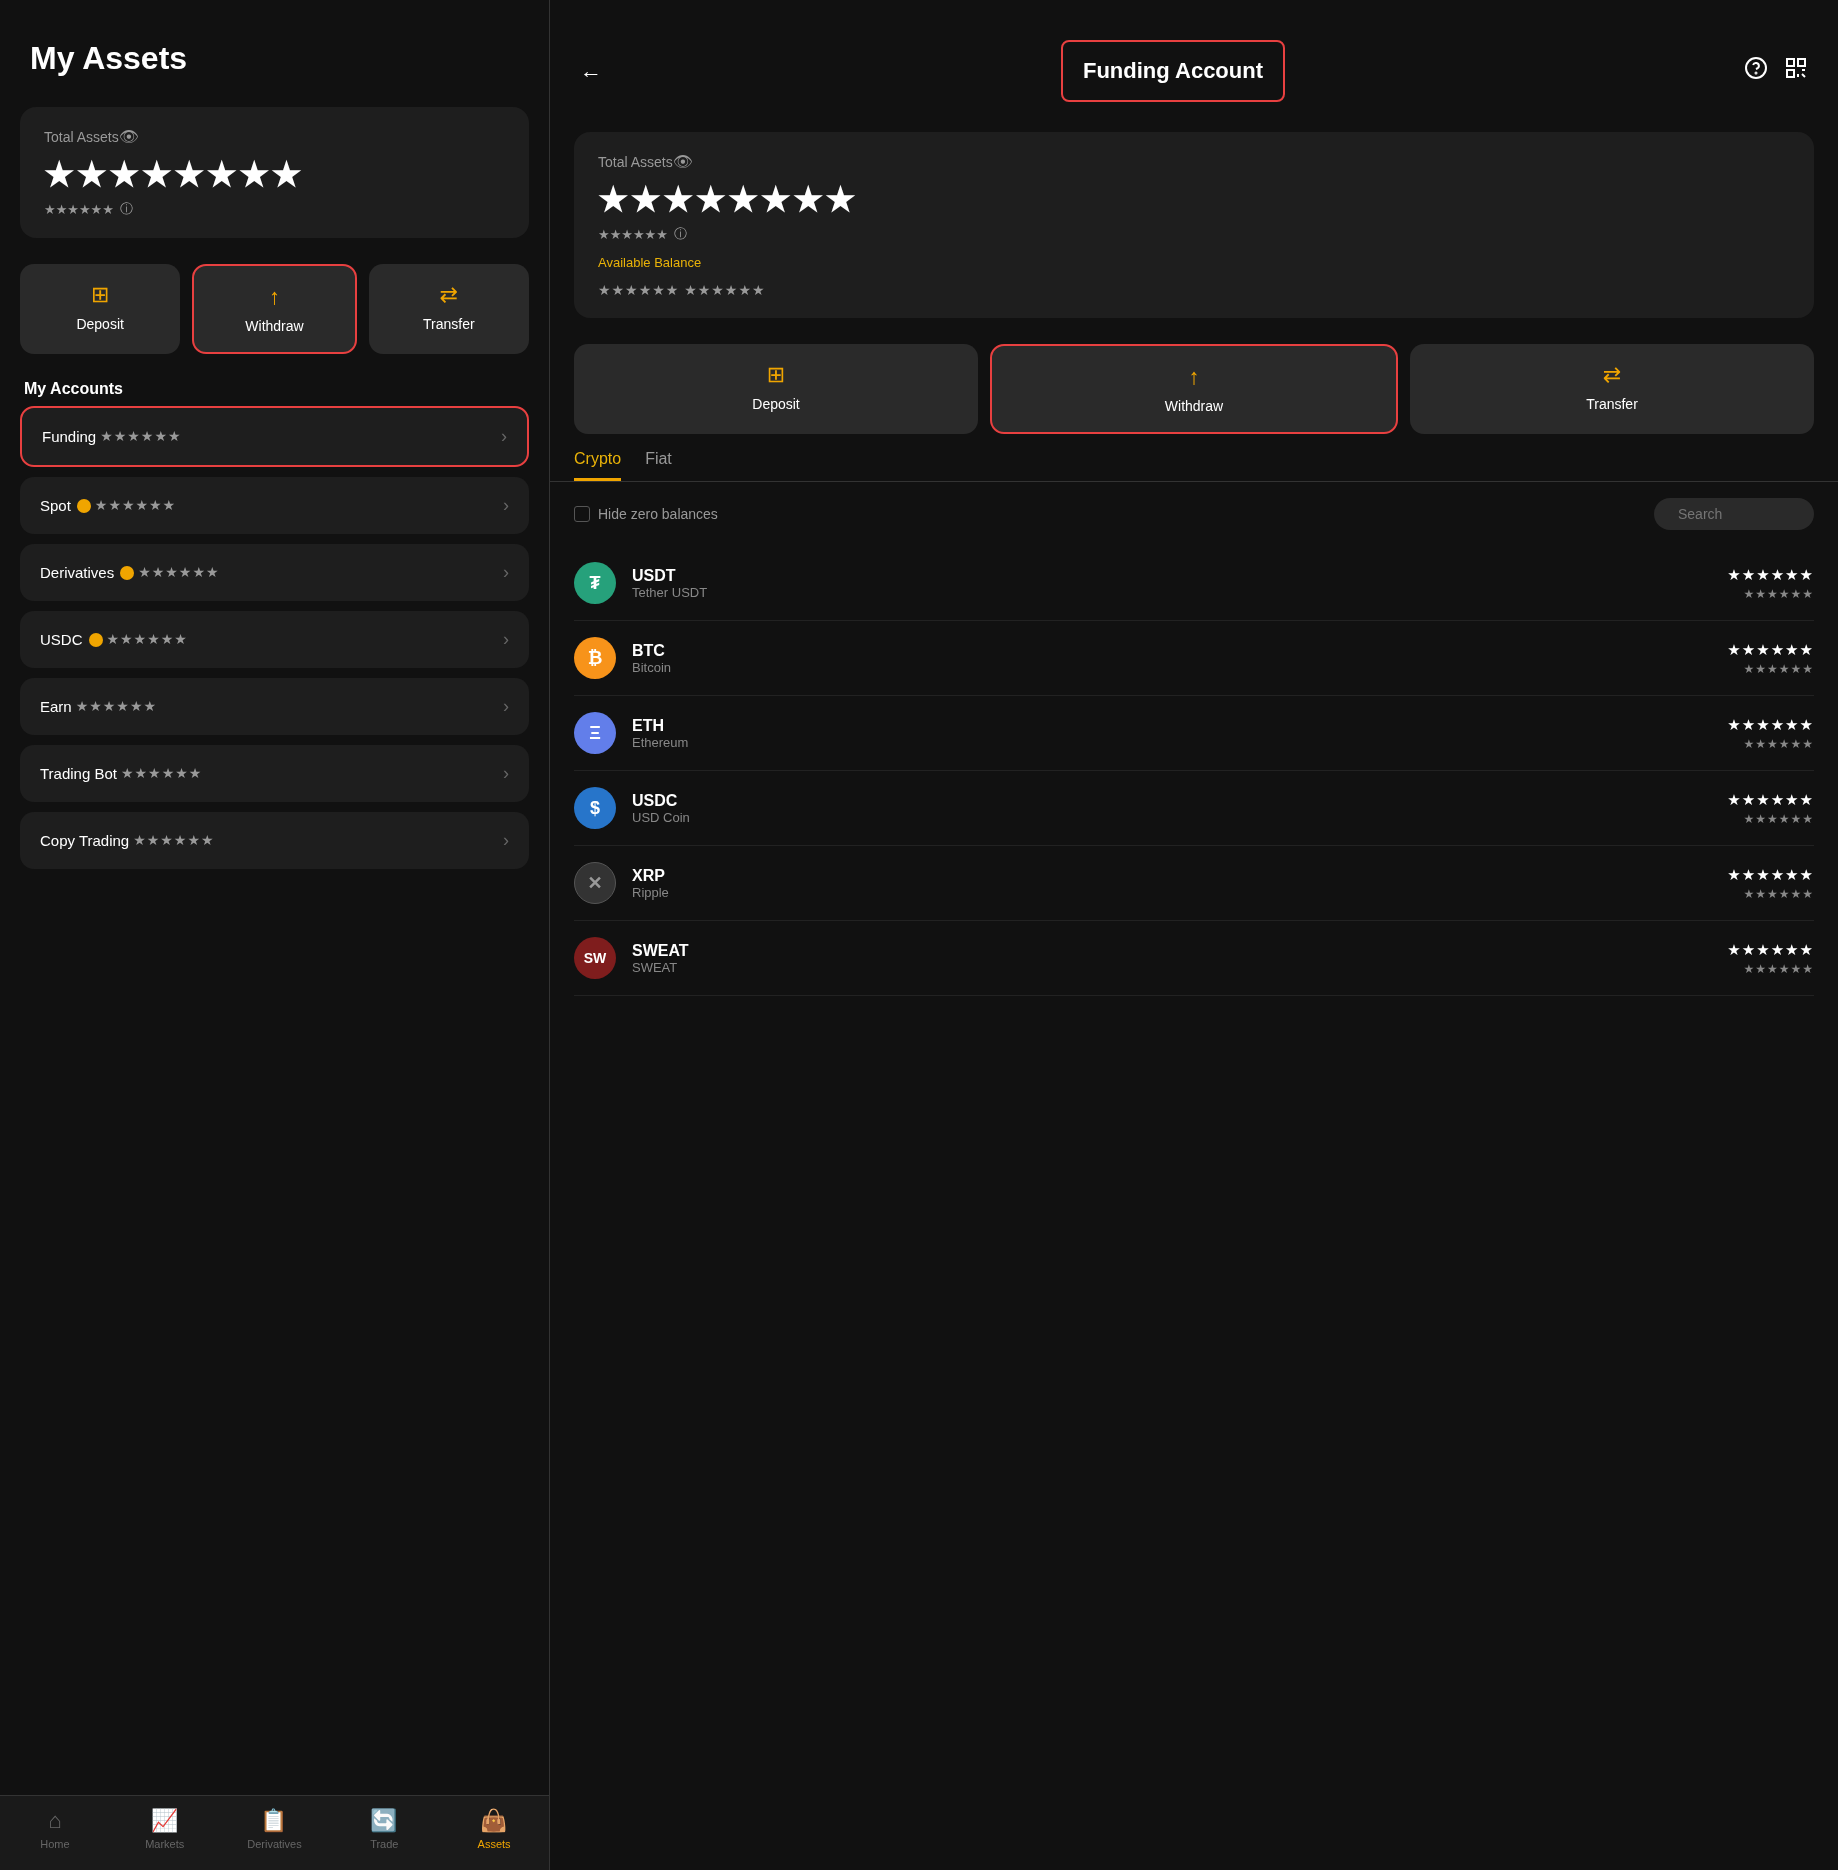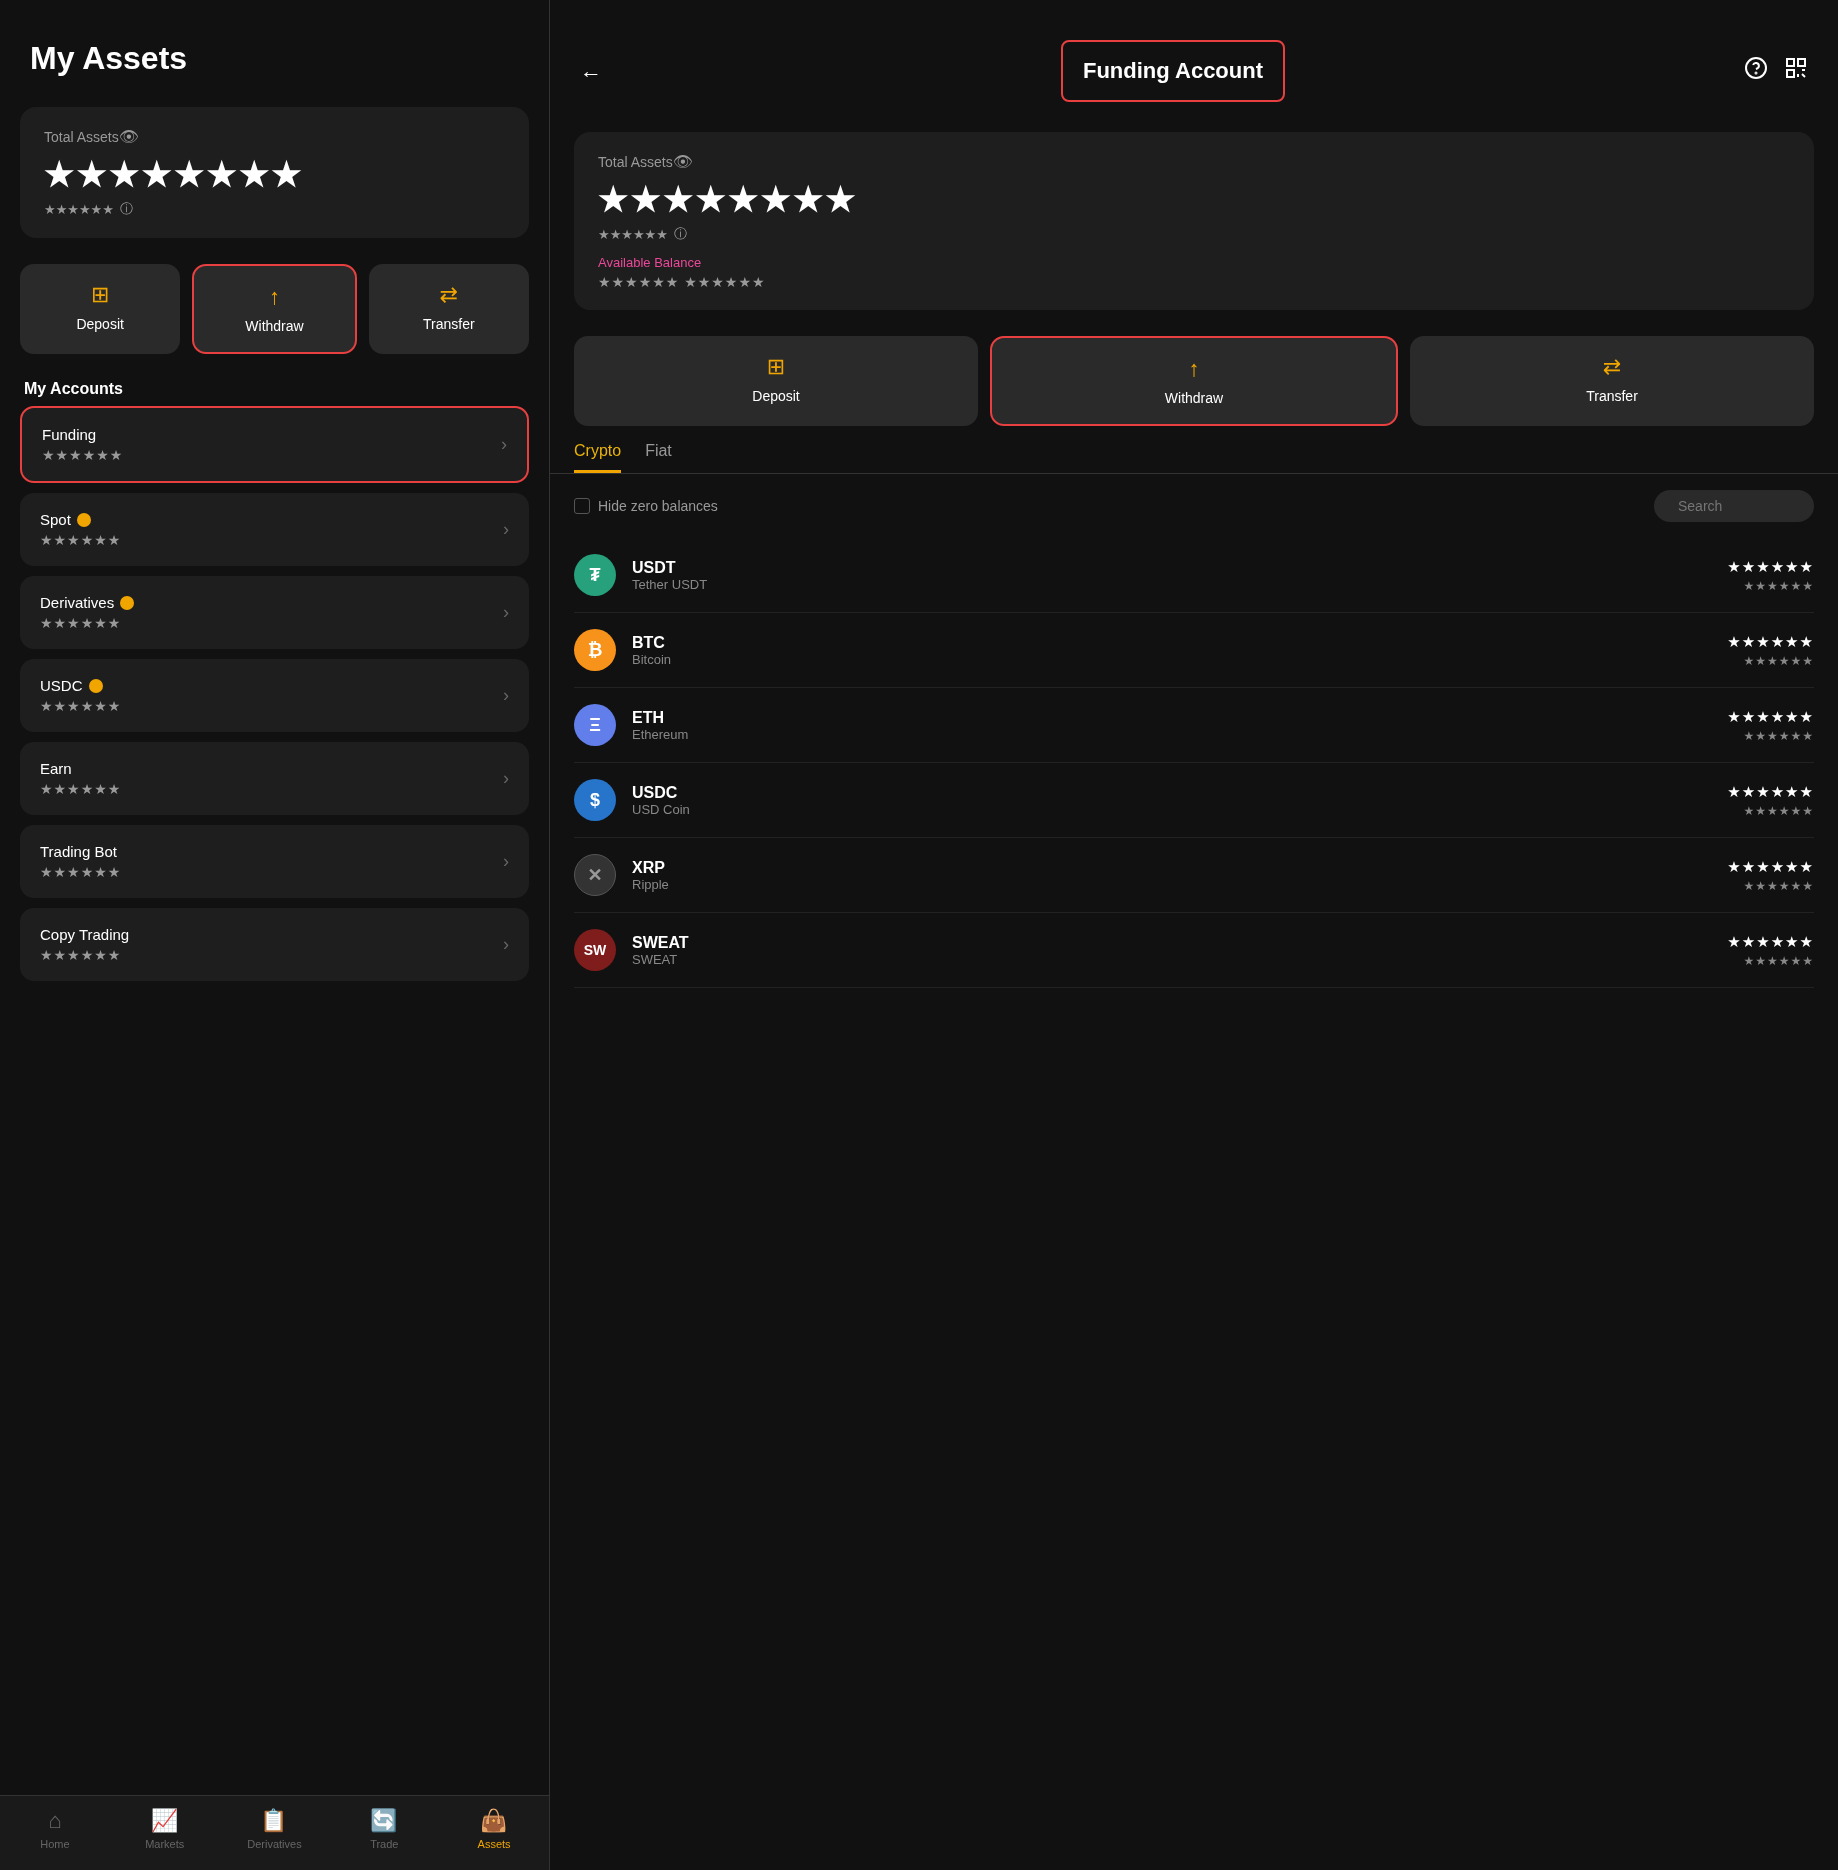--- a/index.html
+++ b/index.html
@@ -123,21 +123,21 @@
       justify-content: space-between;
       cursor: pointer;
     }
 
     .account-item.highlighted-border {
       border: 2px solid #e84040;
     }
 
     .account-item-left {
       display: flex;
-      flex-direction: column;
+      flex-direction: row;
       gap: 4px;
     }
 
     .account-name {
       font-size: 15px;
       color: #fff;
       font-weight: 500;
       display: flex;
       align-items: center;
       gap: 6px;
@@ -235,24 +235,24 @@
     }
 
     .right-assets-card {
       background: #1e1e1e;
       margin: 10px 24px;
       border-radius: 16px;
       padding: 20px 24px;
     }
 
     .avail-balance-label {
-      color: #ec4899;
+      color: #eab308;
       font-size: 13px;
       margin-top: 12px;
-      margin-bottom: 4px;
+      margin-bottom: 12px;
     }
 
     .avail-balance-value {
       color: #999;
       font-size: 14px;
       letter-spacing: 1px;
     }
 
     .right-action-buttons {
       display: flex;

